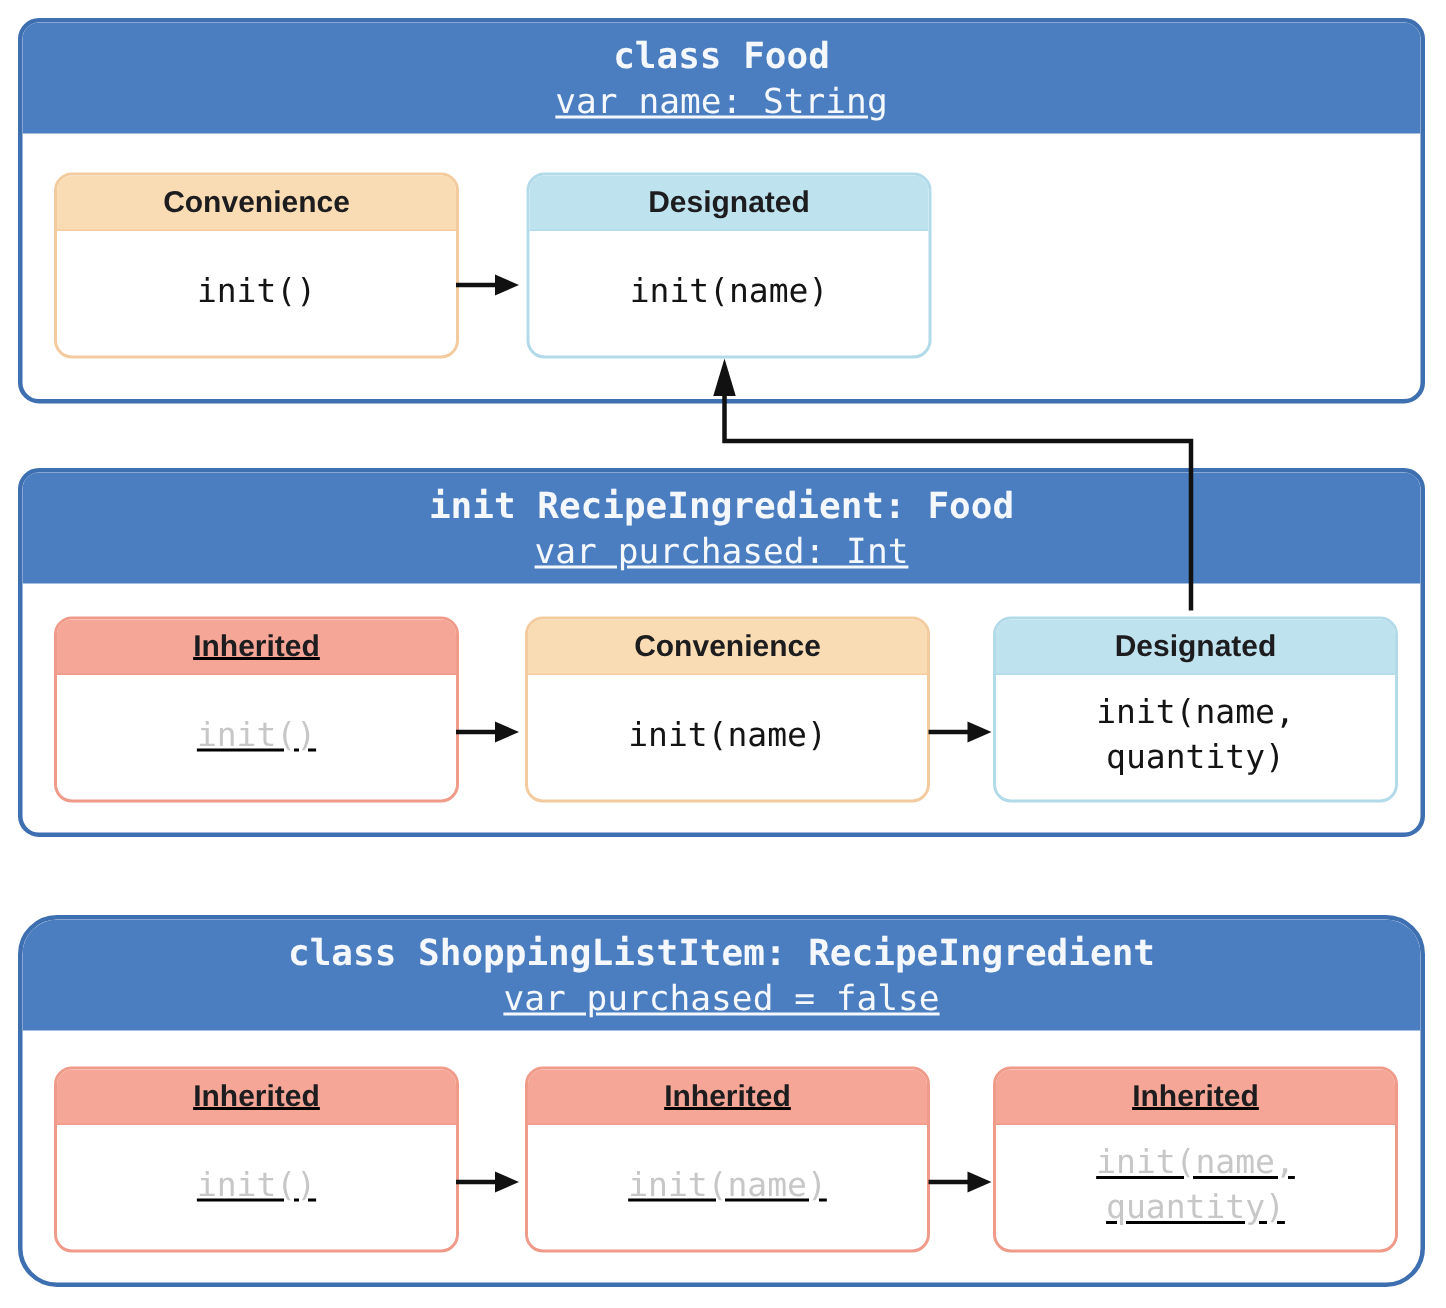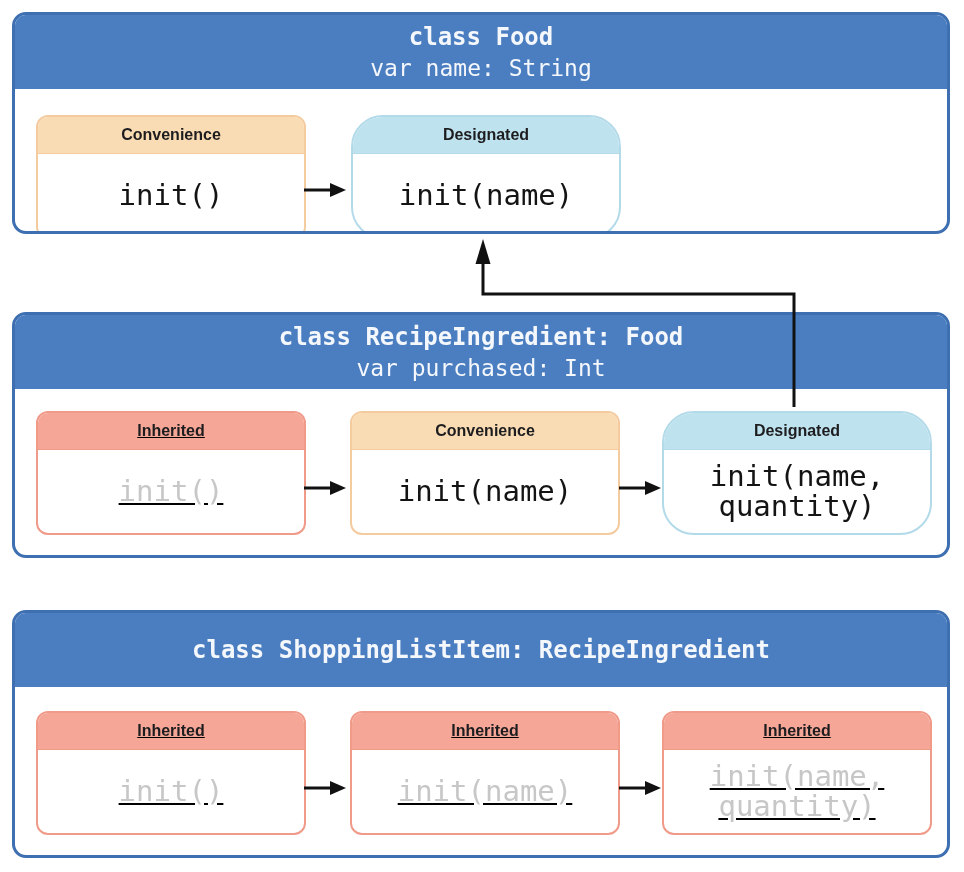--- a/index.html
+++ b/index.html
@@ -16,37 +16,37 @@
   .class-box {
     position: absolute;
     left: 12px;
     width: 938px;
     box-sizing: border-box;
     border: 3px solid var(--class-border);
     border-radius: 14px;
     background: #ffffff;
     overflow: hidden;
   }
-  .class-box.c1 { top: 12px;  height: 222px; }
+  .class-box.c1 { top: 12px;  height: 257px; }
   .class-box.c2 { top: 312px; height: 246px; }
-  .class-box.c3 { top: 610px; height: 248px; }
+  .class-box.c3 { top: 610px; height: 248px; border-radius: 26px; }
 
   .class-header {
     height: 74px;
     background: var(--class-header-bg);
     color: var(--header-text);
     display: flex;
     flex-direction: column;
     align-items: center;
     justify-content: center;
     text-align: center;
     font-family: "DejaVu Sans Mono", monospace;
   }
   .class-title    { font-size: 24px; font-weight: 700; line-height: 31px; }
-  .class-subtitle { font-size: 23px; font-weight: 400; line-height: 30px; }
+  .class-subtitle { font-size: 23px; font-weight: 400; line-height: 30px; text-decoration: underline; }
 
   
   .init-box {
     position: absolute;
     width: 270px;
     height: 124px;
     box-sizing: border-box;
     border: 2.5px solid;
     border-radius: 12px;
     background: #ffffff;
@@ -54,44 +54,44 @@
   }
   .c1 .init-box { top: 100px; }
   .c2 .init-box { top: 96px;  }
   .c3 .init-box { top: 98px;  }
   .init-box.pos0 { left: 21px;  }
   .c1 .init-box.pos1 { left: 336px; }
   .c2 .init-box.pos1, .c3 .init-box.pos1 { left: 335px; }
   .init-box.pos2 { left: 647px; }
 
   .init-box.convenience { border-color: var(--convenience-border); }
-  .init-box.designated  { border-color: var(--designated-border); border-radius: 32px;  }
+  .init-box.designated  { border-color: var(--designated-border);  }
   .init-box.inherited   { border-color: var(--inherited-border); text-decoration: underline;   }
 
   .init-header {
     height: 36px;
     display: flex;
     align-items: center;
     justify-content: center;
-    font-size: 16px;
+    font-size: 20px;
     font-weight: 700;
     color: var(--title-text);
   }
   .convenience .init-header { background: var(--convenience-bg); border-bottom: 1.5px solid var(--convenience-border); }
   .designated  .init-header { background: var(--designated-bg);  border-bottom: 1.5px solid var(--designated-border); }
   .inherited   .init-header { background: var(--inherited-bg);   border-bottom: 1.5px solid var(--inherited-border); }
 
   .init-body {
     height: 82px;
     display: flex;
     align-items: center;
     justify-content: center;
     text-align: center;
     font-family: "DejaVu Sans Mono", monospace;
-    font-size: 29px;
+    font-size: 22px;
     line-height: 30px;
     color: var(--code-text);
     white-space: pre-line;
   }
   .inherited .init-body { color: var(--muted-text); }
 
   
   .h-arrow {
     position: absolute;
     width: 44px;
@@ -129,41 +129,42 @@
       <div class="init-body">init()</div>
     </div>
     <div class="init-box designated pos1">
       <div class="init-header">Designated</div>
       <div class="init-body">init(name)</div>
     </div>
   </div>
 
   <div class="class-box c2">
     <div class="class-header">
-      <div class="class-title">class RecipeIngredient: Food</div>
+      <div class="class-title">init RecipeIngredient: Food</div>
       <div class="class-subtitle">var purchased: Int</div>
     </div>
     <div class="init-box inherited pos0">
       <div class="init-header">Inherited</div>
       <div class="init-body">init()</div>
     </div>
     <div class="init-box convenience pos1">
       <div class="init-header">Convenience</div>
       <div class="init-body">init(name)</div>
     </div>
     <div class="init-box designated pos2">
       <div class="init-header">Designated</div>
       <div class="init-body">init(name,
 quantity)</div>
     </div>
   </div>
 
   <div class="class-box c3">
     <div class="class-header">
       <div class="class-title">class ShoppingListItem: RecipeIngredient</div>
+      <div class="class-subtitle">var purchased = false</div>
     </div>
     <div class="init-box inherited pos0">
       <div class="init-header">Inherited</div>
       <div class="init-body">init()</div>
     </div>
     <div class="init-box inherited pos1">
       <div class="init-header">Inherited</div>
       <div class="init-body">init(name)</div>
     </div>
     <div class="init-box inherited pos2">

